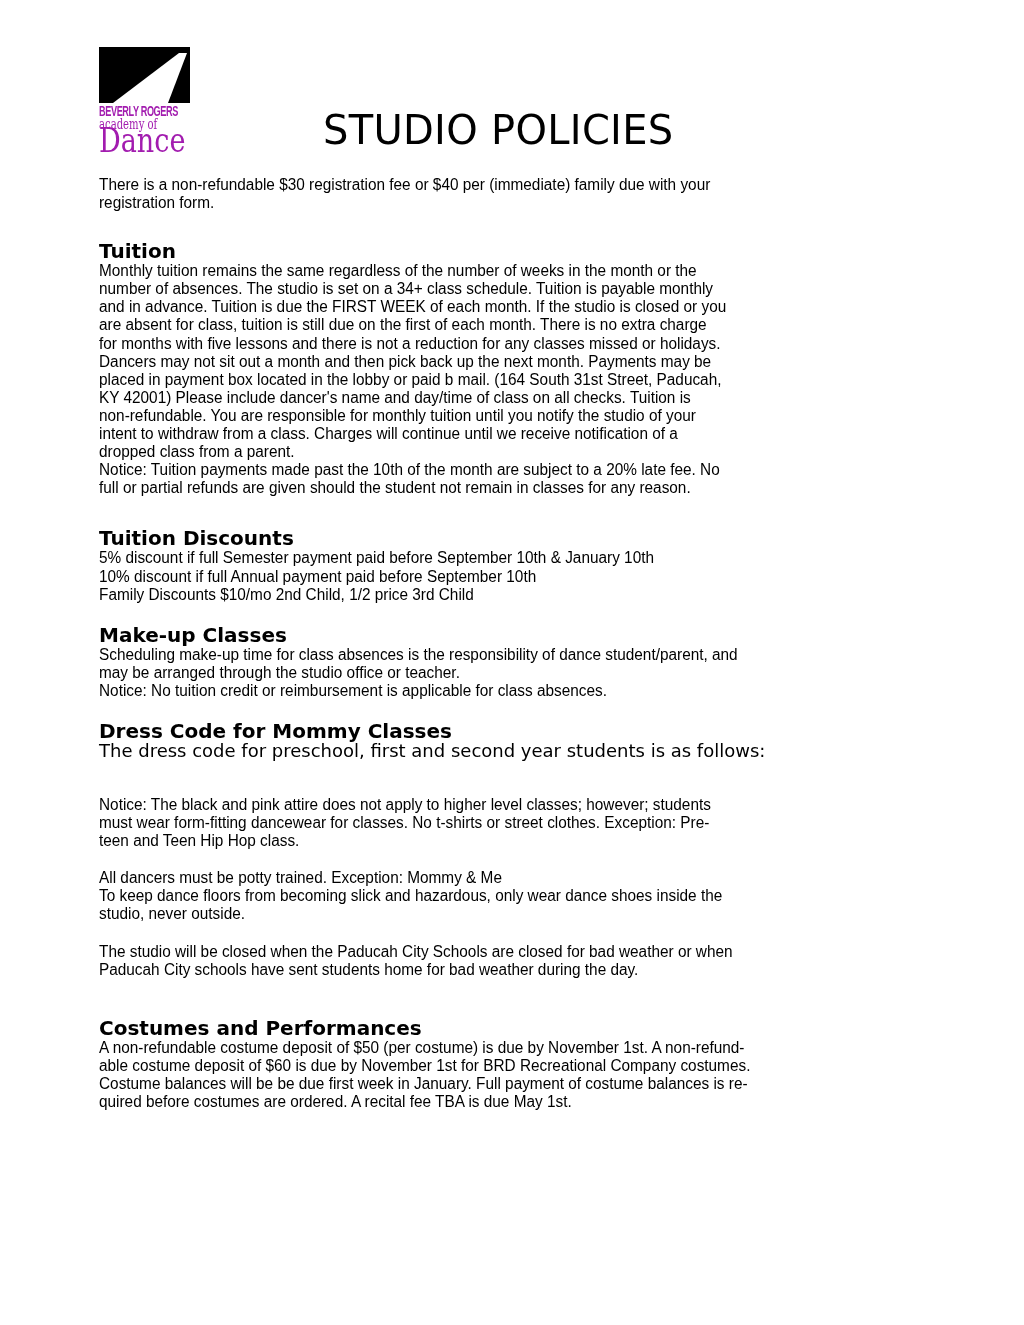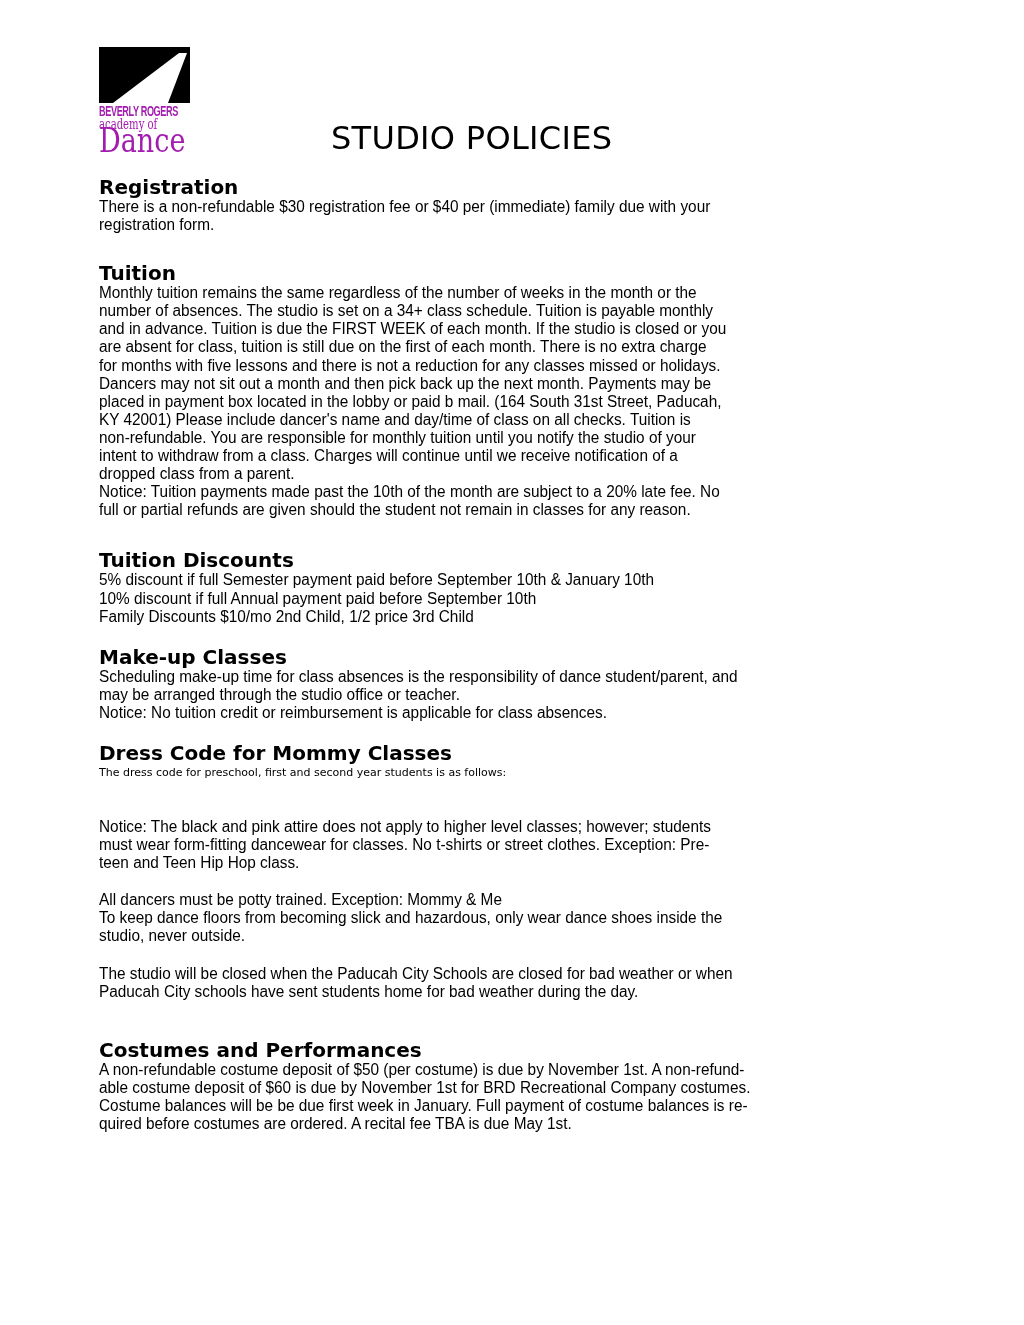--- a/index.html
+++ b/index.html
@@ -3,26 +3,26 @@
   <meta charset="utf-8">
   <style>
     html, body { margin: 0; padding: 0; background: #ffffff; }
     body { width: 1024px; height: 1325px; position: relative; overflow: hidden; color: #000; }
     .logo { position: absolute; left: 99px; top: 47px; width: 92px; height: 114px; }
     .logo-box { position: absolute; left: 0; top: 0; width: 91px; height: 56px; }
     .logo-text { position: absolute; left: 0; top: 57px; width: 92px; font-family: "DejaVu Serif", serif; color: #a21caf; line-height: 1; }
     .logo-line1 { font-family: "Liberation Sans", sans-serif; font-weight: bold; font-size: 14.5px; letter-spacing: -0.6px; transform: scaleX(0.63); transform-origin: left top; white-space: nowrap; height: 13px; }
     .logo-line2 { font-size: 14px; letter-spacing: 0px; transform: scaleX(0.72); transform-origin: left top; white-space: nowrap; height: 11px; margin-top: 0px; }
     .logo-line3 { font-size: 33px; transform: scaleX(0.82); transform-origin: left top; white-space: nowrap; height: 30px; margin-top: -4px; }
-    .page-title { position: absolute; left: 323px; top: 106px; font-family: "DejaVu Sans", sans-serif; font-size: 32px; font-weight: normal; letter-spacing: 0.3px; margin: 8px; line-height: 48px; white-space: nowrap; }
+    .page-title { position: absolute; left: 323px; top: 106px; font-family: "DejaVu Sans", sans-serif; font-size: 40px; font-weight: normal; letter-spacing: 0.3px; margin: 0; line-height: 48px; white-space: nowrap; }
     .content { position: absolute; left: 99px; top: 176px; width: 740px; }
     .section { margin: 0; }
     .section h2 { font-family: "DejaVu Sans", sans-serif; font-weight: bold; font-size: 20px; line-height: 22px; margin: 0; white-space: nowrap; }
     .section p, .section li, .section .line { font-family: "Liberation Sans", sans-serif; font-size: 15.6px; line-height: 18.1px; margin: 0; white-space: nowrap; transform: scaleX(0.985); transform-origin: left top; }
-    .dejavu-body .line { font-family: "DejaVu Sans", sans-serif; font-size: 11px; transform: none; }
+    .dejavu-body .line { font-family: "DejaVu Sans", sans-serif; font-size: 18px; transform: none; }
     .blank { height: 18.1px; }
     ul.items { list-style: none; margin: 0; padding: 0; }
     ul.items li { font-family: "DejaVu Sans", sans-serif; font-size: 15px; line-height: 18px; transform: none; }
     .gap-reg { height: 28px; }
     .gap-tui { height: 30px; }
     .gap-disc { height: 20px; }
     .gap-make { height: 20px; }
     .gap-dress { height: 20px; }
     .gap-snow { height: 38px; }
   </style>
@@ -39,21 +39,20 @@
     <div class="logo-line2">academy of</div>
     <div class="logo-line3">Dance</div>
   </div>
 </div>
 
 <h1 class="page-title">STUDIO POLICIES</h1>
 
 <div class="content">
 
   <div class="section">
-    <h2>Registration</h2>
     <div class="line">There is a non-refundable $30 registration fee or $40 per (immediate) family due with your</div>
     <div class="line">registration form.</div>
   </div>
   <div class="gap-reg"></div>
 
   <div class="section">
     <h2>Tuition</h2>
     <div class="line">Monthly tuition remains the same regardless of the number of weeks in the month or the</div>
     <div class="line">number of absences.  The studio is set on a 34+ class schedule.  Tuition is payable monthly</div>
     <div class="line">and in advance.  Tuition is due the FIRST WEEK of each month.  If the studio is closed or you</div>

